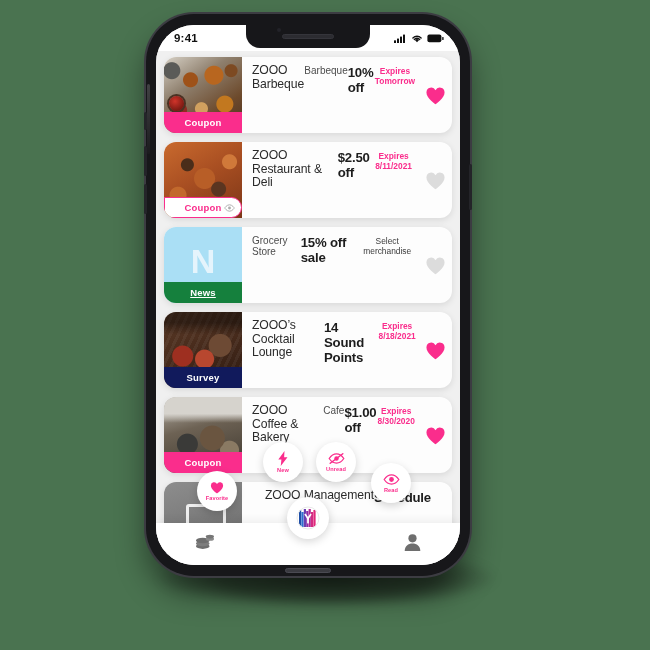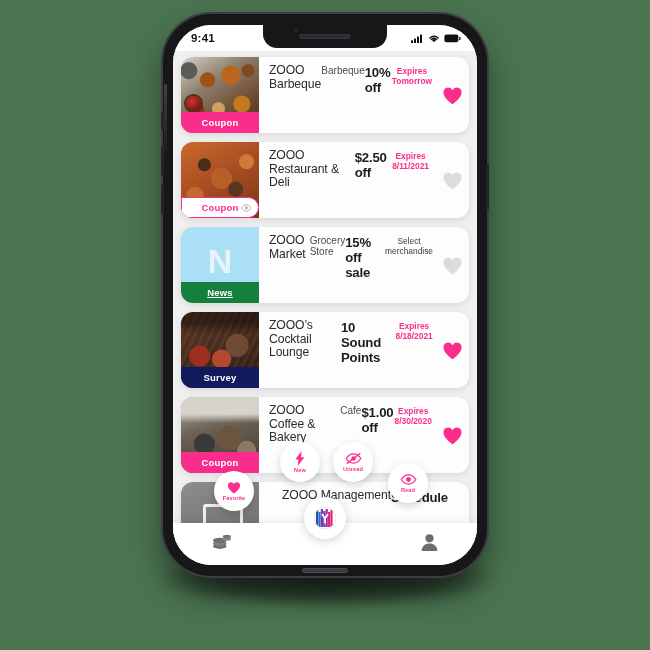--- a/index.html
+++ b/index.html
@@ -21,21 +21,21 @@
     width: 338px;
     height: 60px;
     background: radial-gradient(ellipse at center, rgba(20,26,20,0.78) 0%, rgba(20,26,20,0.55) 45%, rgba(20,26,20,0.0) 72%);
     border-radius: 50%;
     filter: blur(4px);
   }
 
   
   .phone {
     position: absolute;
-    left: 163px;
+    left: 146px;
     top: 14px;
     width: 324px;
     height: 562px;
     background: #17171a;
     border-radius: 48px;
     box-shadow:
       0 0 0 2px #3c3c42,
       0 18px 30px rgba(0,0,0,0.45);
     padding: 11px 10px;
   }
@@ -470,40 +470,39 @@
       </div>
 
       <div class="card">
         <div class="thumb">
           <div class="thumb-img img-news">
             <span class="news-letter">N</span>
           </div>
           <div class="badge badge-news">News</div>
         </div>
         <div class="card-body">
-          <div class="card-title">ZOOO Market</div>
           <div class="card-sub">Grocery Store</div>
           <div class="card-offer">15% off sale</div>
           <div class="card-expiry neutral">Select merchandise</div>
         </div>
         <div class="fav">
           <svg width="21" height="19" viewBox="0 0 24 22">
             <path d="M12 21 C12 21 1.5 14.3 1.5 7.4 A5.6 5.6 0 0 1 12 4.8 A5.6 5.6 0 0 1 22.5 7.4 C22.5 14.3 12 21 12 21 Z" fill="#dcdcdc"></path>
           </svg>
         </div>
       </div>
 
       <div class="card">
         <div class="thumb">
           <div class="thumb-img img-lounge"></div>
           <div class="badge badge-survey">Survey</div>
         </div>
         <div class="card-body">
           <div class="card-title">ZOOO’s Cocktail Lounge</div>
-          <div class="card-offer">10 Sound Points</div>
+          <div class="card-offer">14 Sound Points</div>
           <div class="card-expiry">Expires 8/18/2021</div>
         </div>
         <div class="fav">
           <svg width="21" height="19" viewBox="0 0 24 22">
             <path d="M12 21 C12 21 1.5 14.3 1.5 7.4 A5.6 5.6 0 0 1 12 4.8 A5.6 5.6 0 0 1 22.5 7.4 C22.5 14.3 12 21 12 21 Z" fill="#fa2d8c"></path>
           </svg>
         </div>
       </div>
 
       <div class="card">

